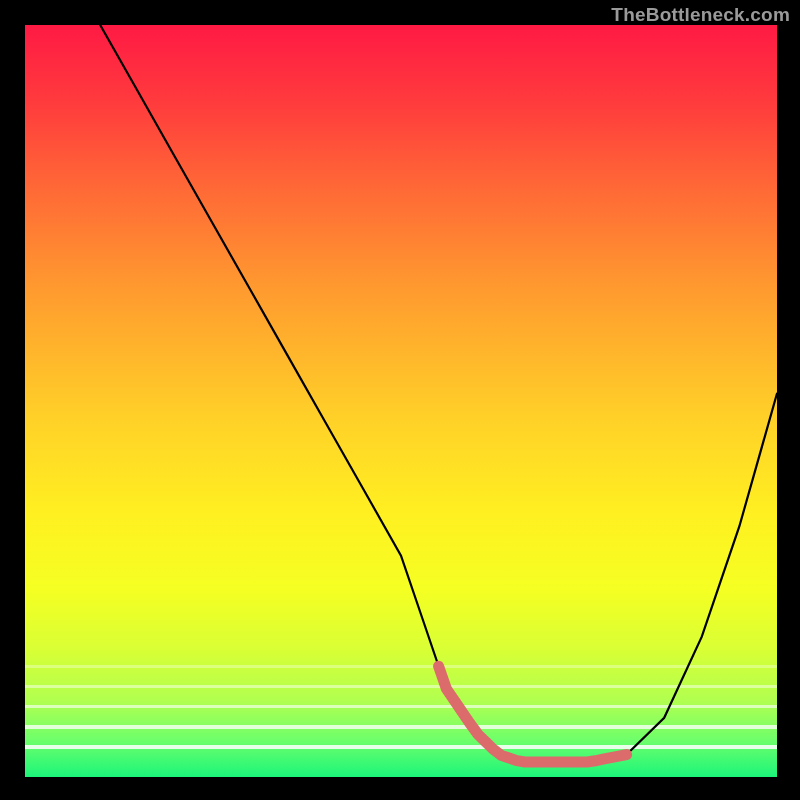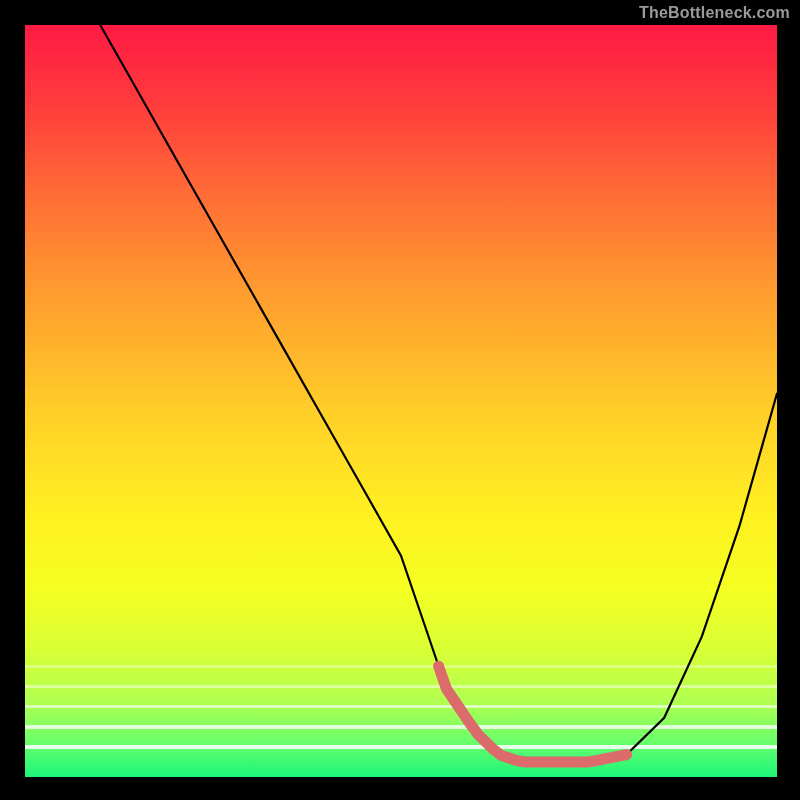--- a/index.html
+++ b/index.html
@@ -53,21 +53,21 @@
     position: absolute;
     left: 0;
     width: 100%;
     background: rgba(255,255,255,0.95);
   }
   .watermark {
     position: absolute;
     top: 4px;
     right: 10px;
     font-family: Arial, Helvetica, sans-serif;
-    font-size: 16px;
+    font-size: 19px;
     font-weight: bold;
     color: #9a9a9a;
     letter-spacing: 0.2px;
   }
 </style>
 </head>
 <body>
 <div class="frame">
   <div class="watermark">TheBottleneck.com</div>
 

